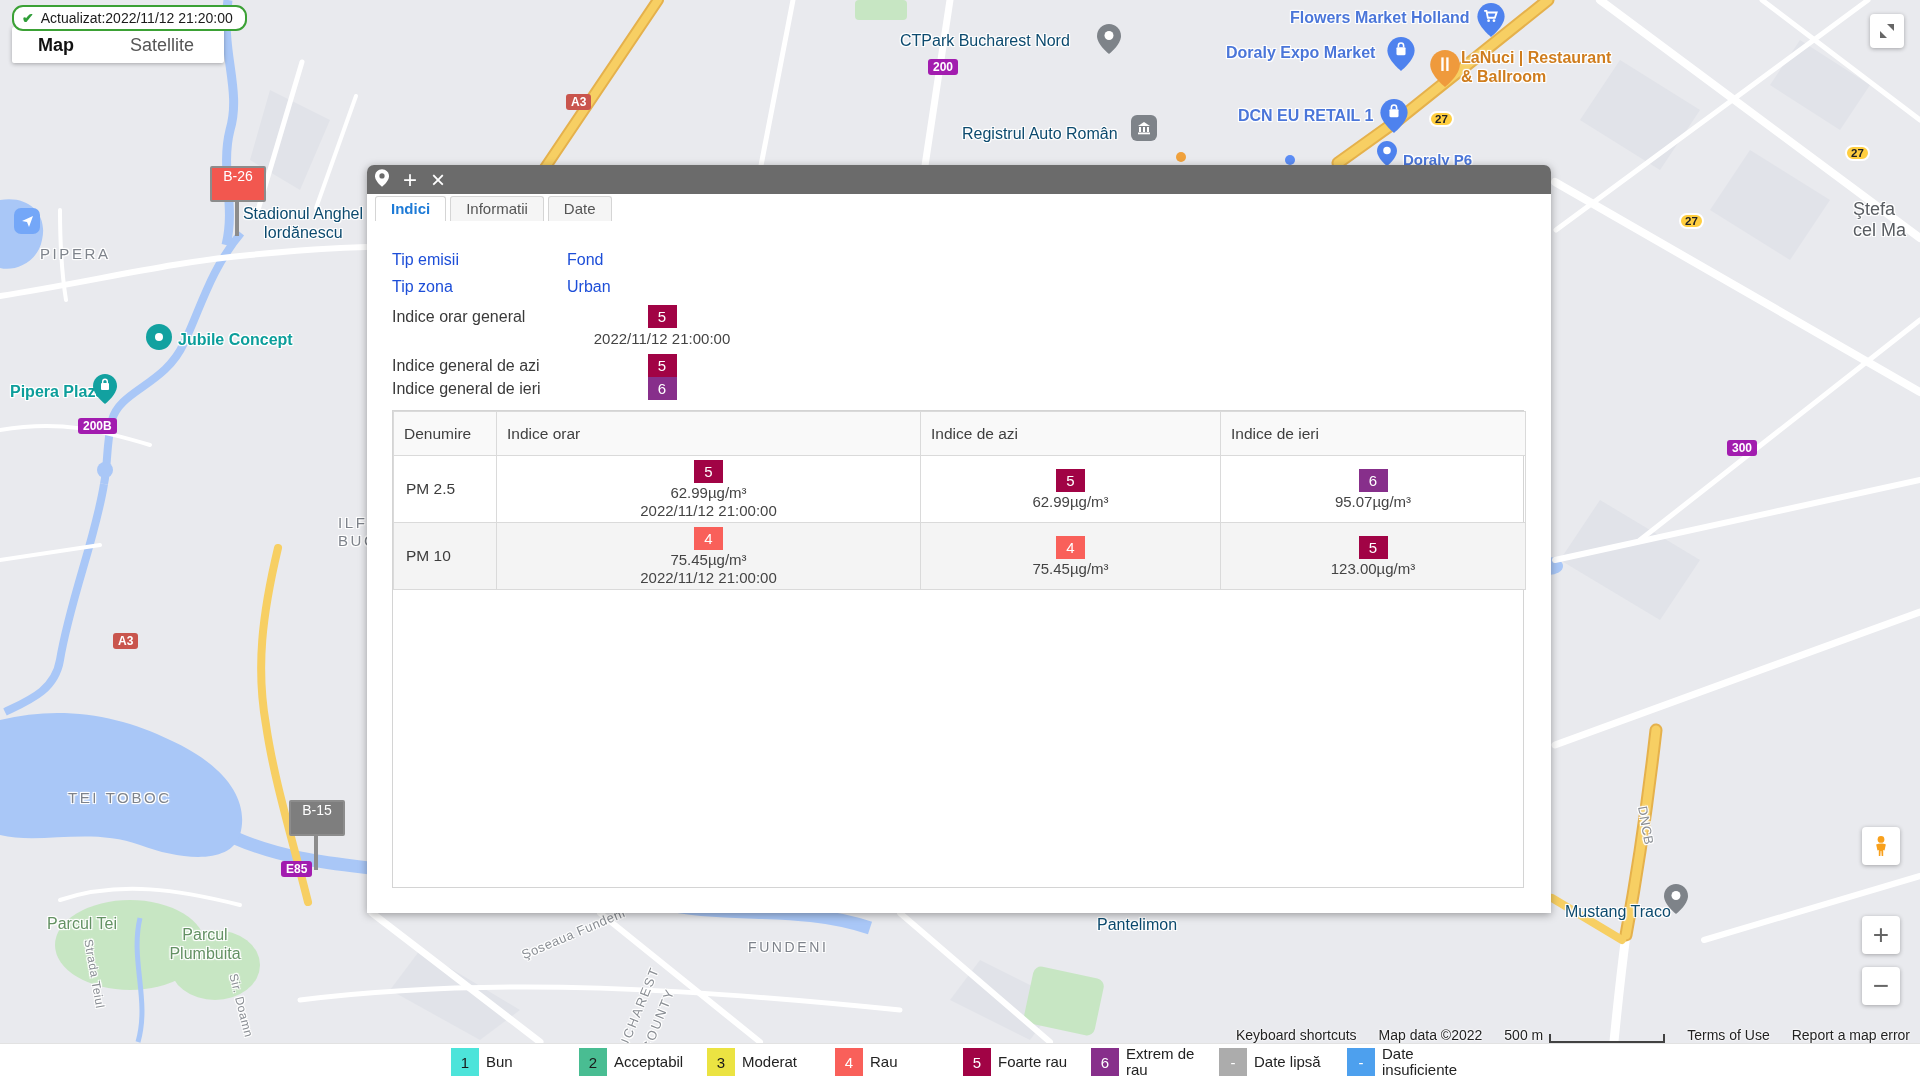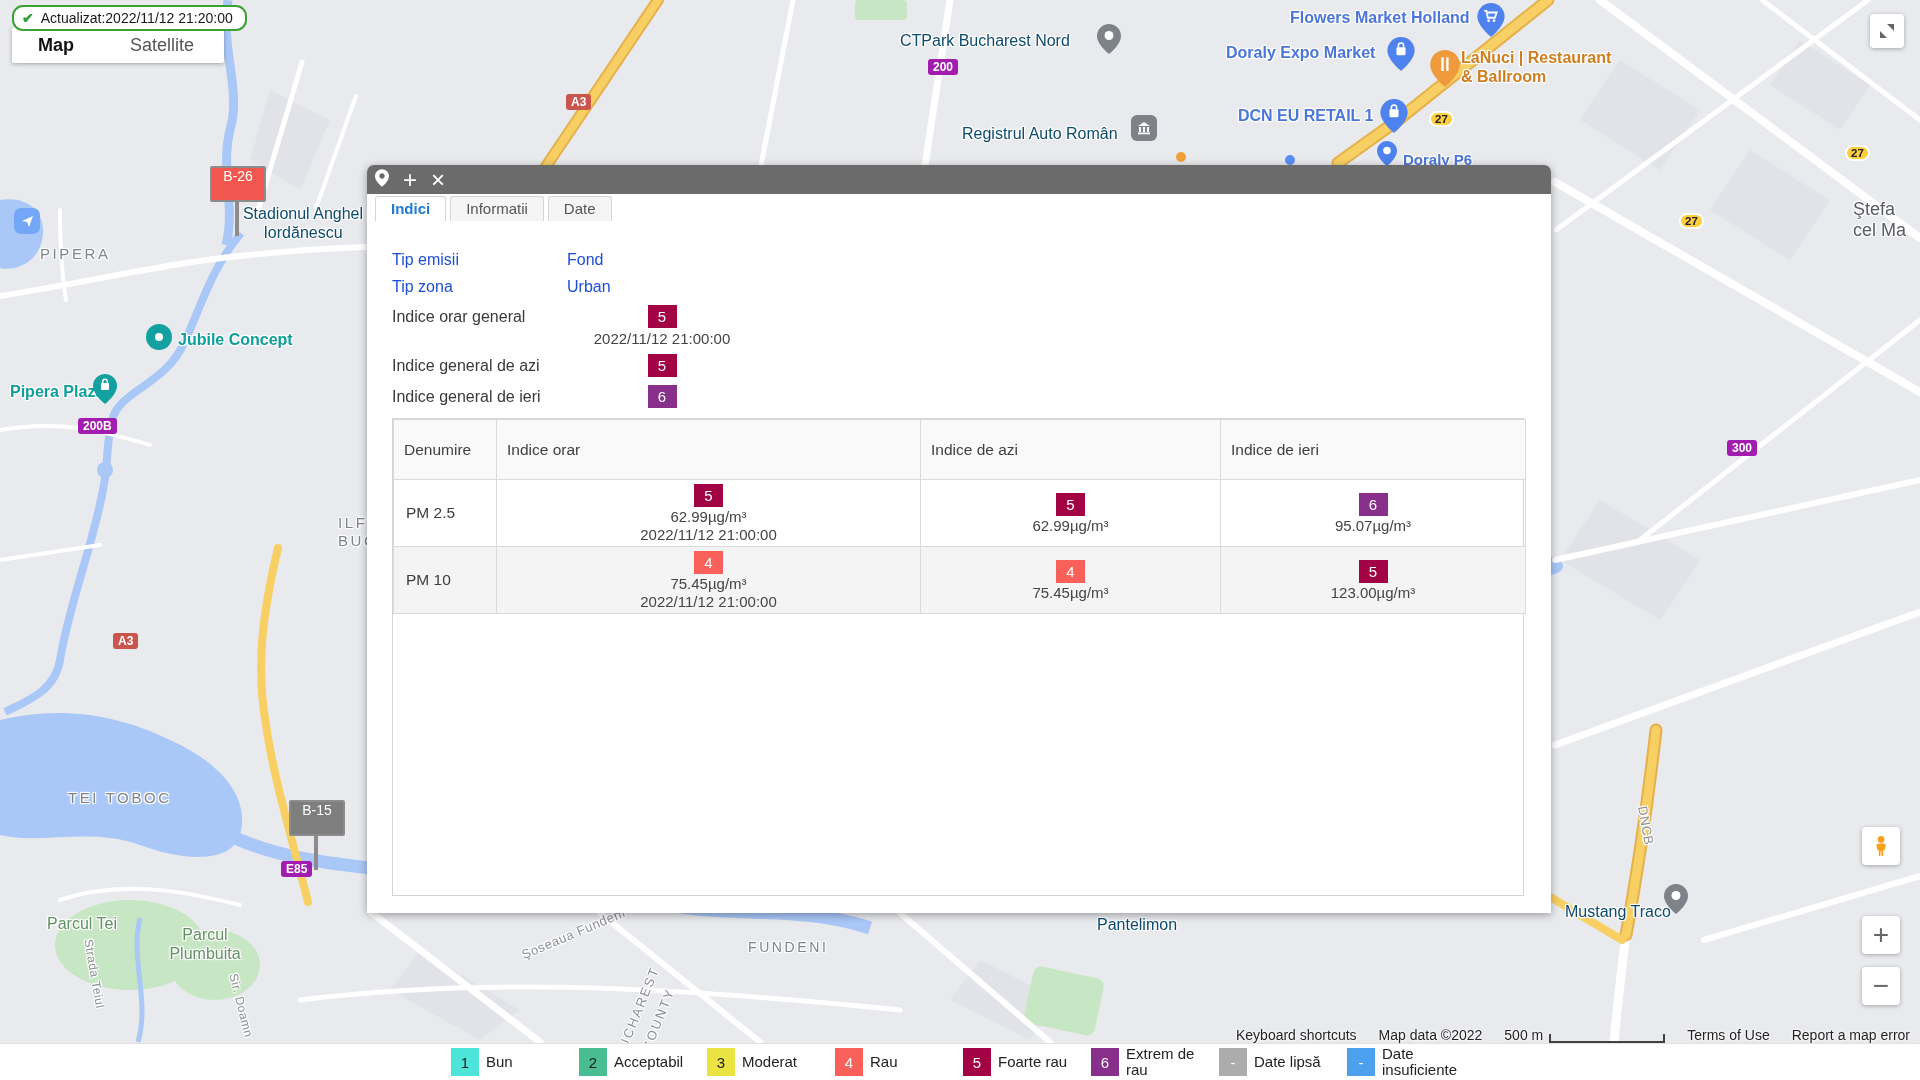--- a/index.html
+++ b/index.html
@@ -64,21 +64,21 @@
   .idxrow{display:flex;font-size:16px;color:#3A3A3A;align-items:flex-start;}
   .idxrow .lb{width:175px;padding-top:3px;}
   .idxrow .val{width:190px;text-align:center;}
   .idx-badge{display:inline-flex;align-items:center;justify-content:center;min-width:25px;height:23px;
     color:#fff;font-size:15px;padding:0 2px;}
   .ts{font-size:15px;color:#444;margin-top:2px;}
 
   #table-wrap{margin-top:10px;width:1132px;height:478px;border:1px solid #D4D4D4;box-sizing:border-box;}
   #idx-table{width:100%;border-collapse:collapse;table-layout:fixed;}
   #idx-table th{border:1px solid #DADADA;background:#F9F9F9;font-weight:400;text-align:left;
-    font-size:15.5px;color:#3F3F3F;padding:20px 10px;height:19px;}
+    font-size:15.5px;color:#3F3F3F;padding:12px 10px;height:19px;}
   #idx-table td{border:1px solid #DADADA;font-size:15.5px;color:#3C3C3C;text-align:center;height:62px;padding:2px;}
   #idx-table td.nm{text-align:left;padding-left:12px;}
   #idx-table tr.alt td{background:#F4F4F4;}
   .cellval{font-size:15px;color:#444;margin-top:1px;}
 
   
   .ctl{position:absolute;z-index:6;background:#fff;border-radius:4px;box-shadow:0 1px 4px rgba(0,0,0,.3);
     display:flex;align-items:center;justify-content:center;cursor:pointer;}
   #zoom-in,#zoom-out{left:1862px;width:38px;height:38px;font-size:28px;color:#666;}
   #zoom-in{top:916px;} #zoom-out{top:967px;}
@@ -346,21 +346,21 @@
           <span class="idx-badge" style="background-color: rgb(161, 3, 69);">5</span>
           <div class="ts">2022/11/12 21:00:00</div>
         </span>
       </div>
       <div class="idxrow" style="margin-top:7px">
         <span class="lb">Indice general de azi</span>
         <span class="val">
           <span class="idx-badge" style="background-color: rgb(161, 3, 69);">5</span>
         </span>
       </div>
-      <div class="idxrow" style="margin-top:8px">
+      <div class="idxrow" style="">
         <span class="lb">Indice general de ieri</span>
         <span class="val">
           <span class="idx-badge" style="background-color: rgb(135, 47, 139);">6</span>
         </span>
       </div>
 
       <div id="table-wrap">
         <table id="idx-table">
           <colgroup>
               <col style="width:103px">

